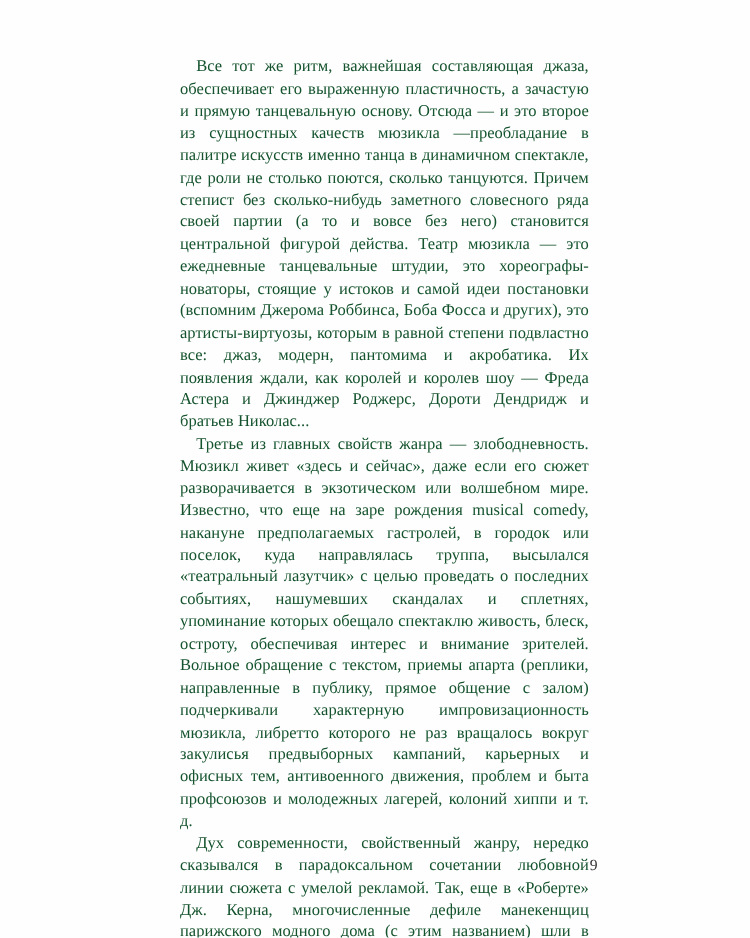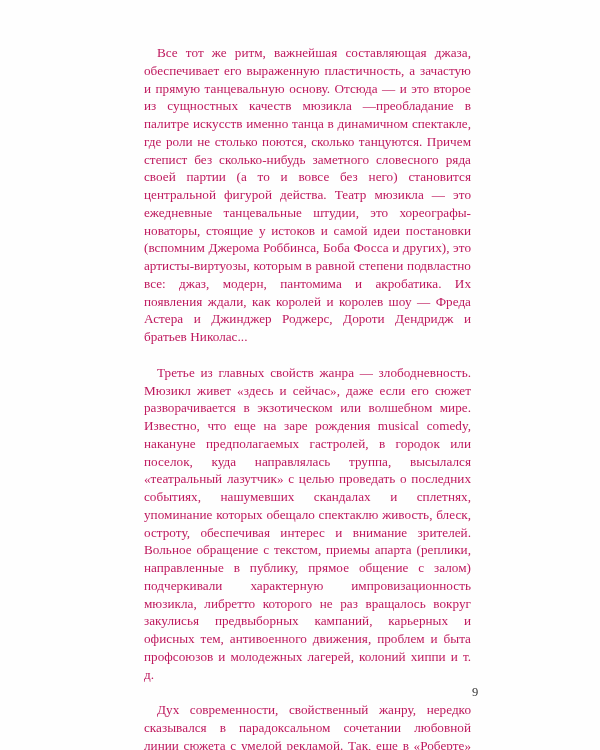--- a/index.html
+++ b/index.html
@@ -32,25 +32,25 @@
   p.para {
     margin: 0;
     padding: 0;
     text-align: justify;
     text-justify: inter-word;
     text-indent: 13px;
     font-size: 13.2px;
     line-height: 17.75px;
     letter-spacing: 0.02px;
     word-spacing: 0.2px;
-    color: #be185d;
+    color: #14532d;
     hyphens: manual;
   }
   p.para + p.para {
-    margin-top: 18px;
+    margin-top: 0;
   }
   .page-number {
     position: absolute;
     left: 455px;
     top: 684px;
     width: 40px;
     text-align: center;
     font-size: 12.5px;
     line-height: 16px;
     color: #333333;

